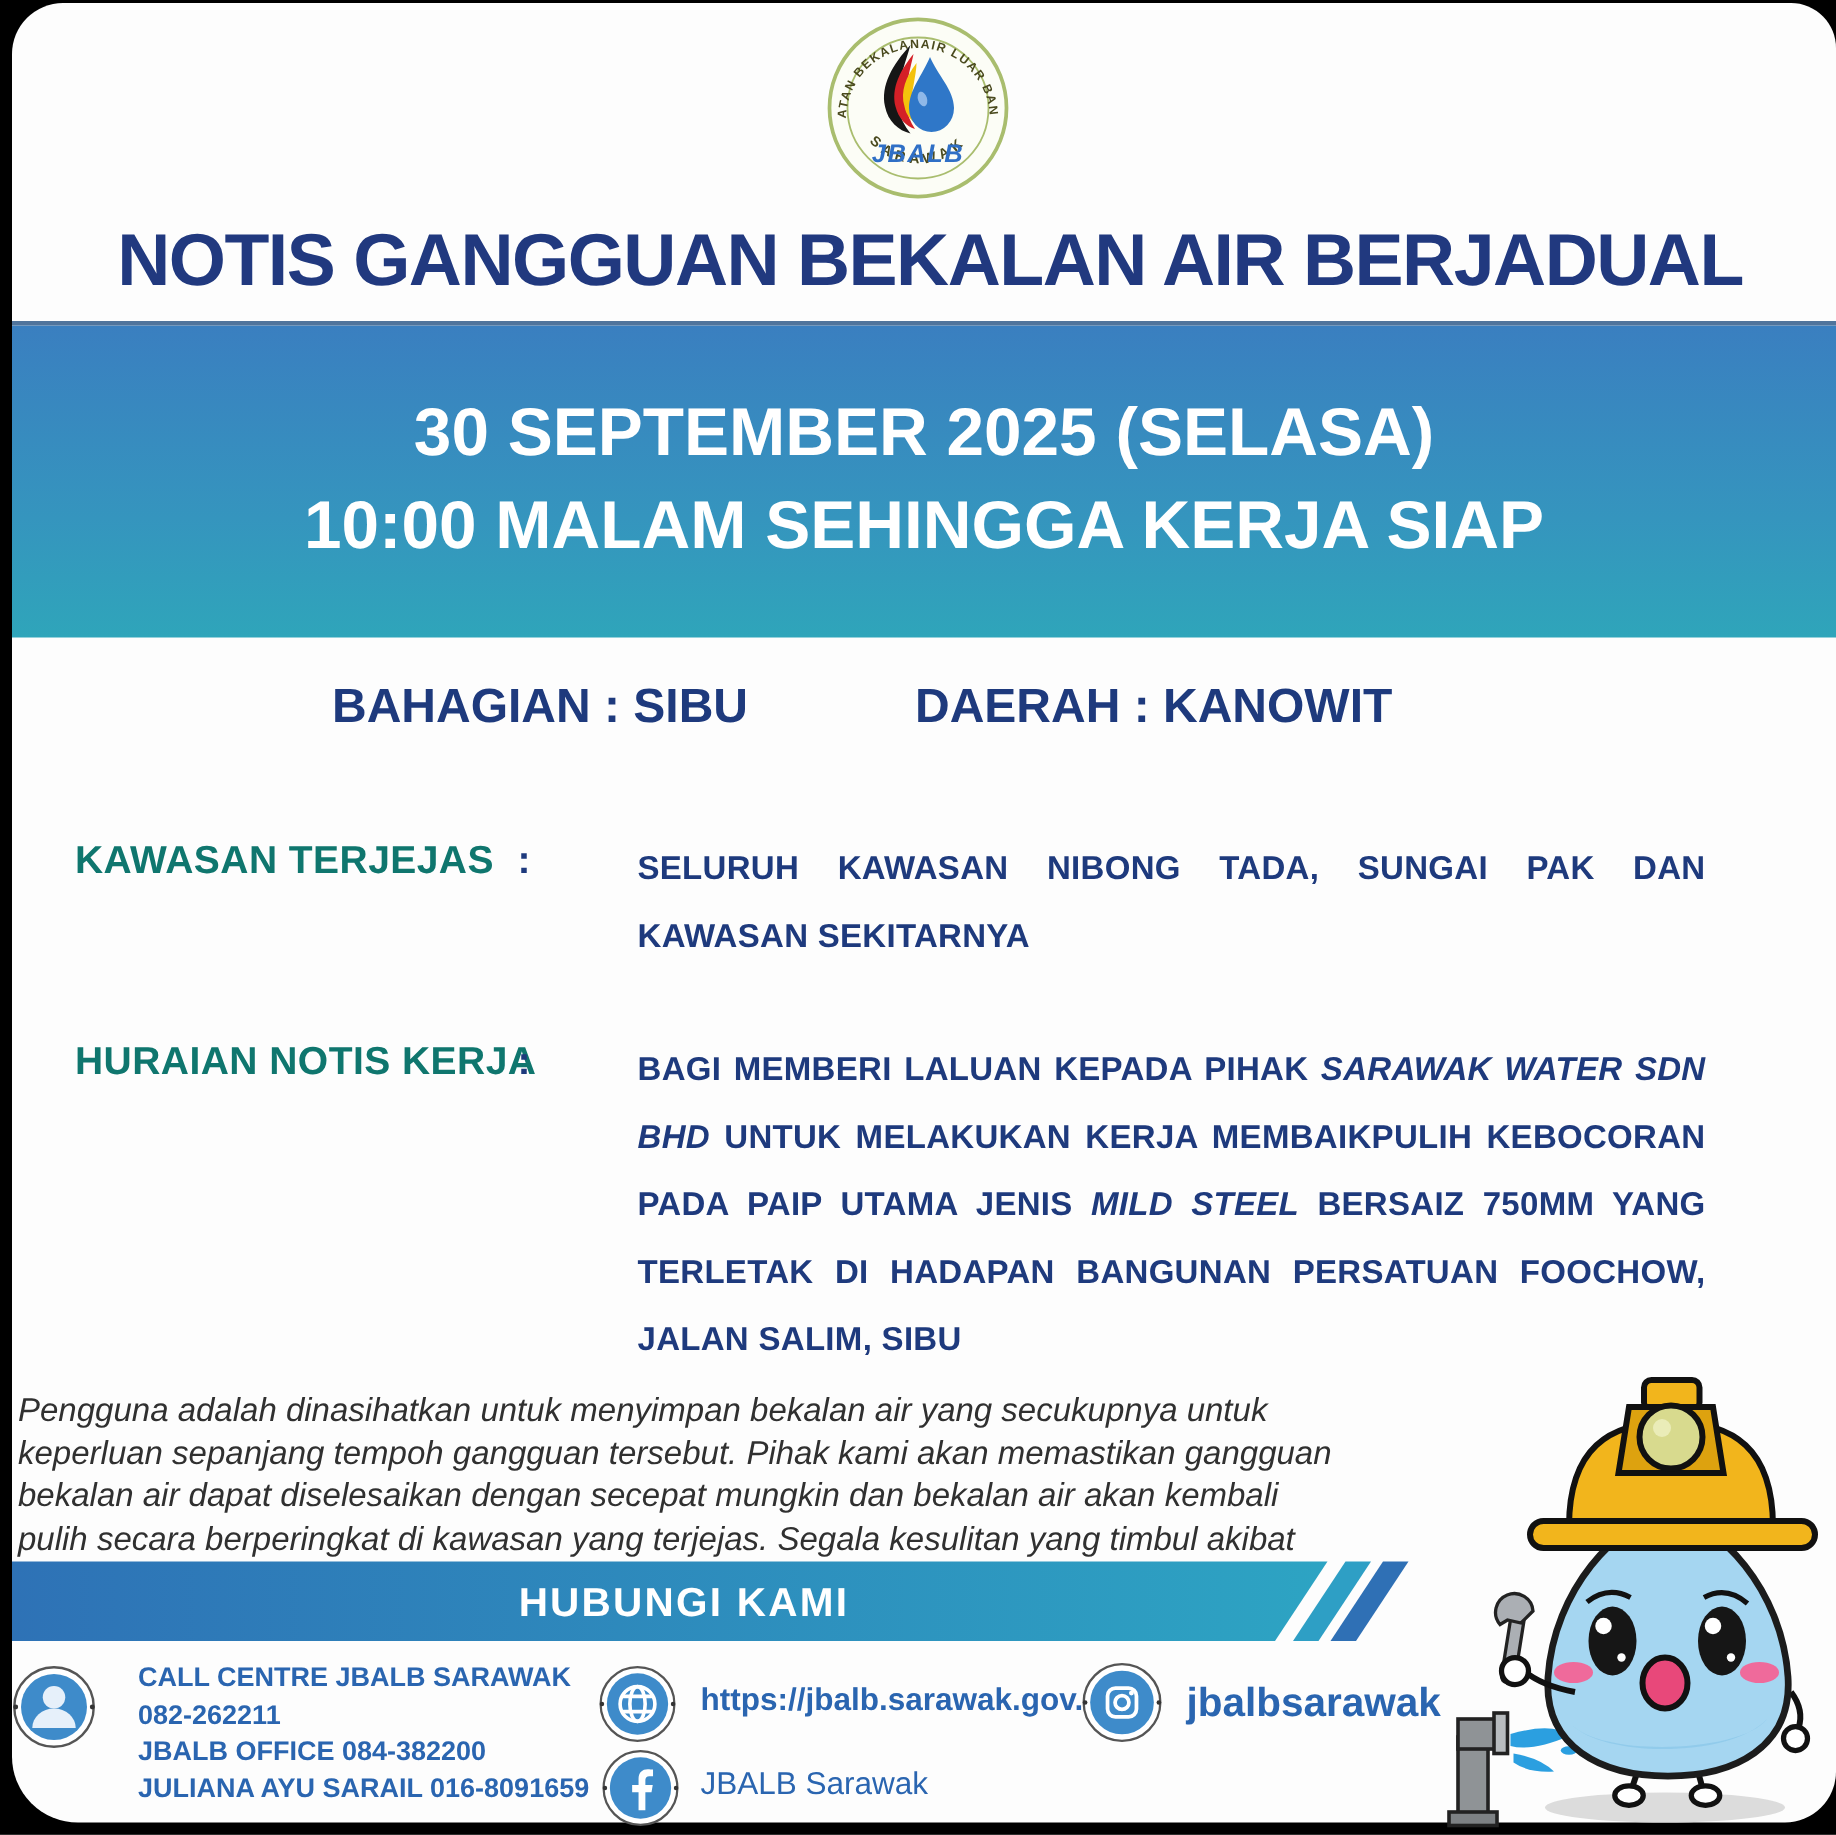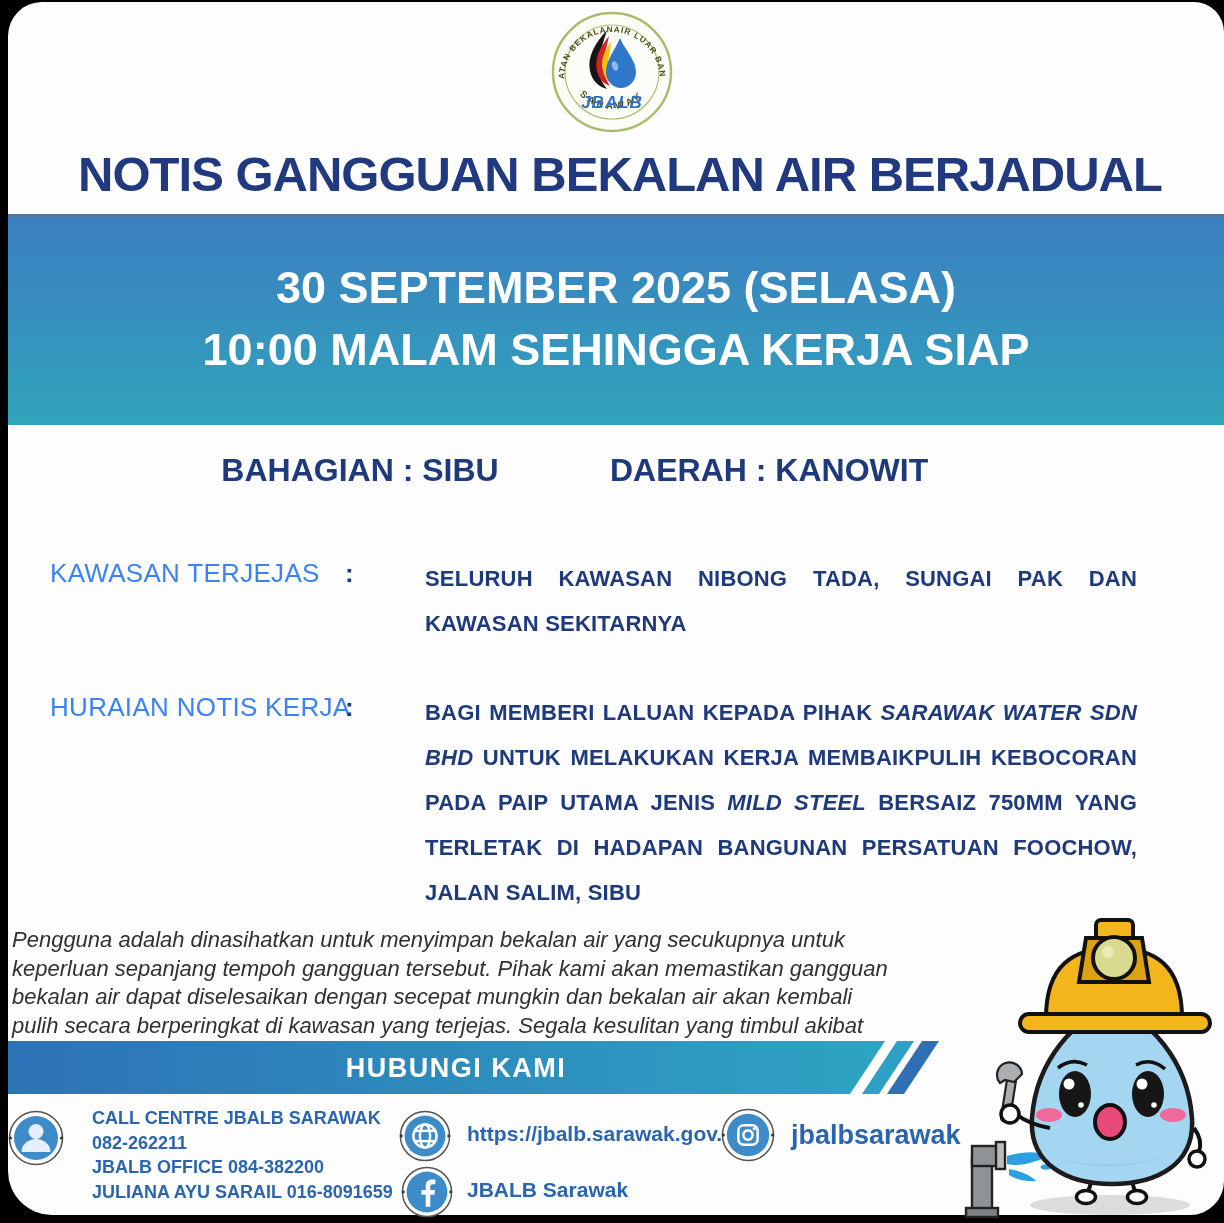--- a/index.html
+++ b/index.html
@@ -14,34 +14,34 @@
 
   .banner{left:8px;right:0;top:214px;height:211px;
           background:linear-gradient(180deg,#3a7fc0 0%,#3595be 62%,#2fa5ba 100%);
           border-top:3px solid #50749c;text-align:center;color:#fff;font-weight:700;
           font-size:45px;line-height:62px;padding-top:40px;box-sizing:border-box;}
 
   .region-b{left:150px;top:452px;width:420px;text-align:center;}
   .region-d{left:610px;top:452px;width:400px;text-align:left;}
   .region-b,.region-d{font-size:32px;font-weight:700;color:#1e3a7d;}
 
-  .sec-label{left:50px;font-size:26px;font-weight:400;color:#3b82f6;letter-spacing:.3px;}
+  .sec-label{left:50px;font-size:26px;font-weight:700;color:#0f766e;letter-spacing:.3px;}
   .sec-colon{left:345px;font-size:26px;font-weight:700;color:#1e3a7d;}
   .sec-text{left:425px;width:712px;font-size:22px;font-weight:700;color:#1e3a7d;
             line-height:45px;text-align:justify;letter-spacing:.2px;}
   .it{font-style:italic;}
 
   .advisory{left:12px;top:926px;width:892px;font-size:22px;font-style:italic;
             color:#303030;line-height:28.5px;}
 
   .contact-bar{left:8px;top:1038px;}
   .phone-lines{left:92px;top:1106px;font-size:18px;font-weight:700;color:#2a65b0;
                line-height:24.5px;}
   .web-text{left:467px;top:1122px;font-size:21px;font-weight:700;color:#2a65b0;}
-  .fb-text{left:467px;top:1178px;font-size:21px;font-weight:700;color:#2a65b0;}
+  .fb-text{left:467px;top:1178px;font-size:21px;font-weight:400;color:#2a65b0;}
   .ig-text{left:791px;top:1120px;font-size:27px;font-weight:700;color:#2a65b0;}
 </style>
 </head>
 <body>
 
 <div class="page">
   <div class="card"></div>
 
   <svg class="abs" style="left:550px;top:10px" width="124" height="124" viewBox="0 0 124 124">
     <circle cx="62" cy="62" r="59" fill="#fcfdf6" stroke="#a9bd6e" stroke-width="2.5"></circle>

